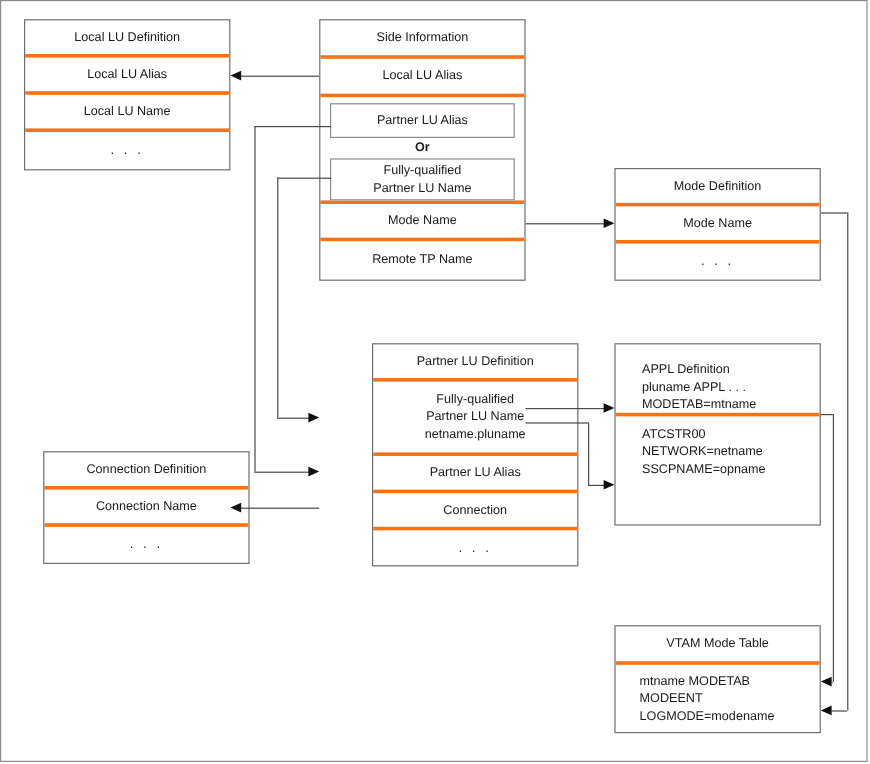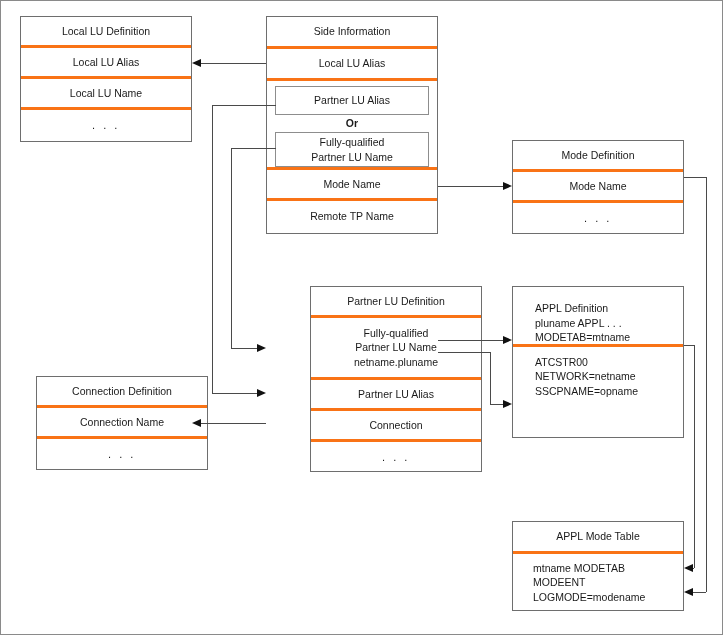--- a/index.html
+++ b/index.html
@@ -195,21 +195,21 @@
     <div class="row" style="height:31px;">
       <span class="pad">Connection Name</span>
     </div>
     <div class="row noline" style="height:30px;">
       <span class="pad dots">. . .</span>
     </div>
   </div>
 
   <div class="box" style="left:512px; top:521px; width:172px; height:90px;">
     <div class="row" style="height:32px;">
-      <span class="pad">APPL Mode Table</span>
+      <span class="pad">VTAM Mode Table</span>
     </div>
     <div class="row noline left" style="height:57px;">
       <span class="pad" style="padding-left:20px;">mtname MODETAB
   MODEENT
      LOGMODE=modename</span>
     </div>
   </div>
 
   <div class="hline" style="left:200px; top:63px; width:66px;"></div>
   <div class="arrow left" style="left:192px; top:59px;"></div>

